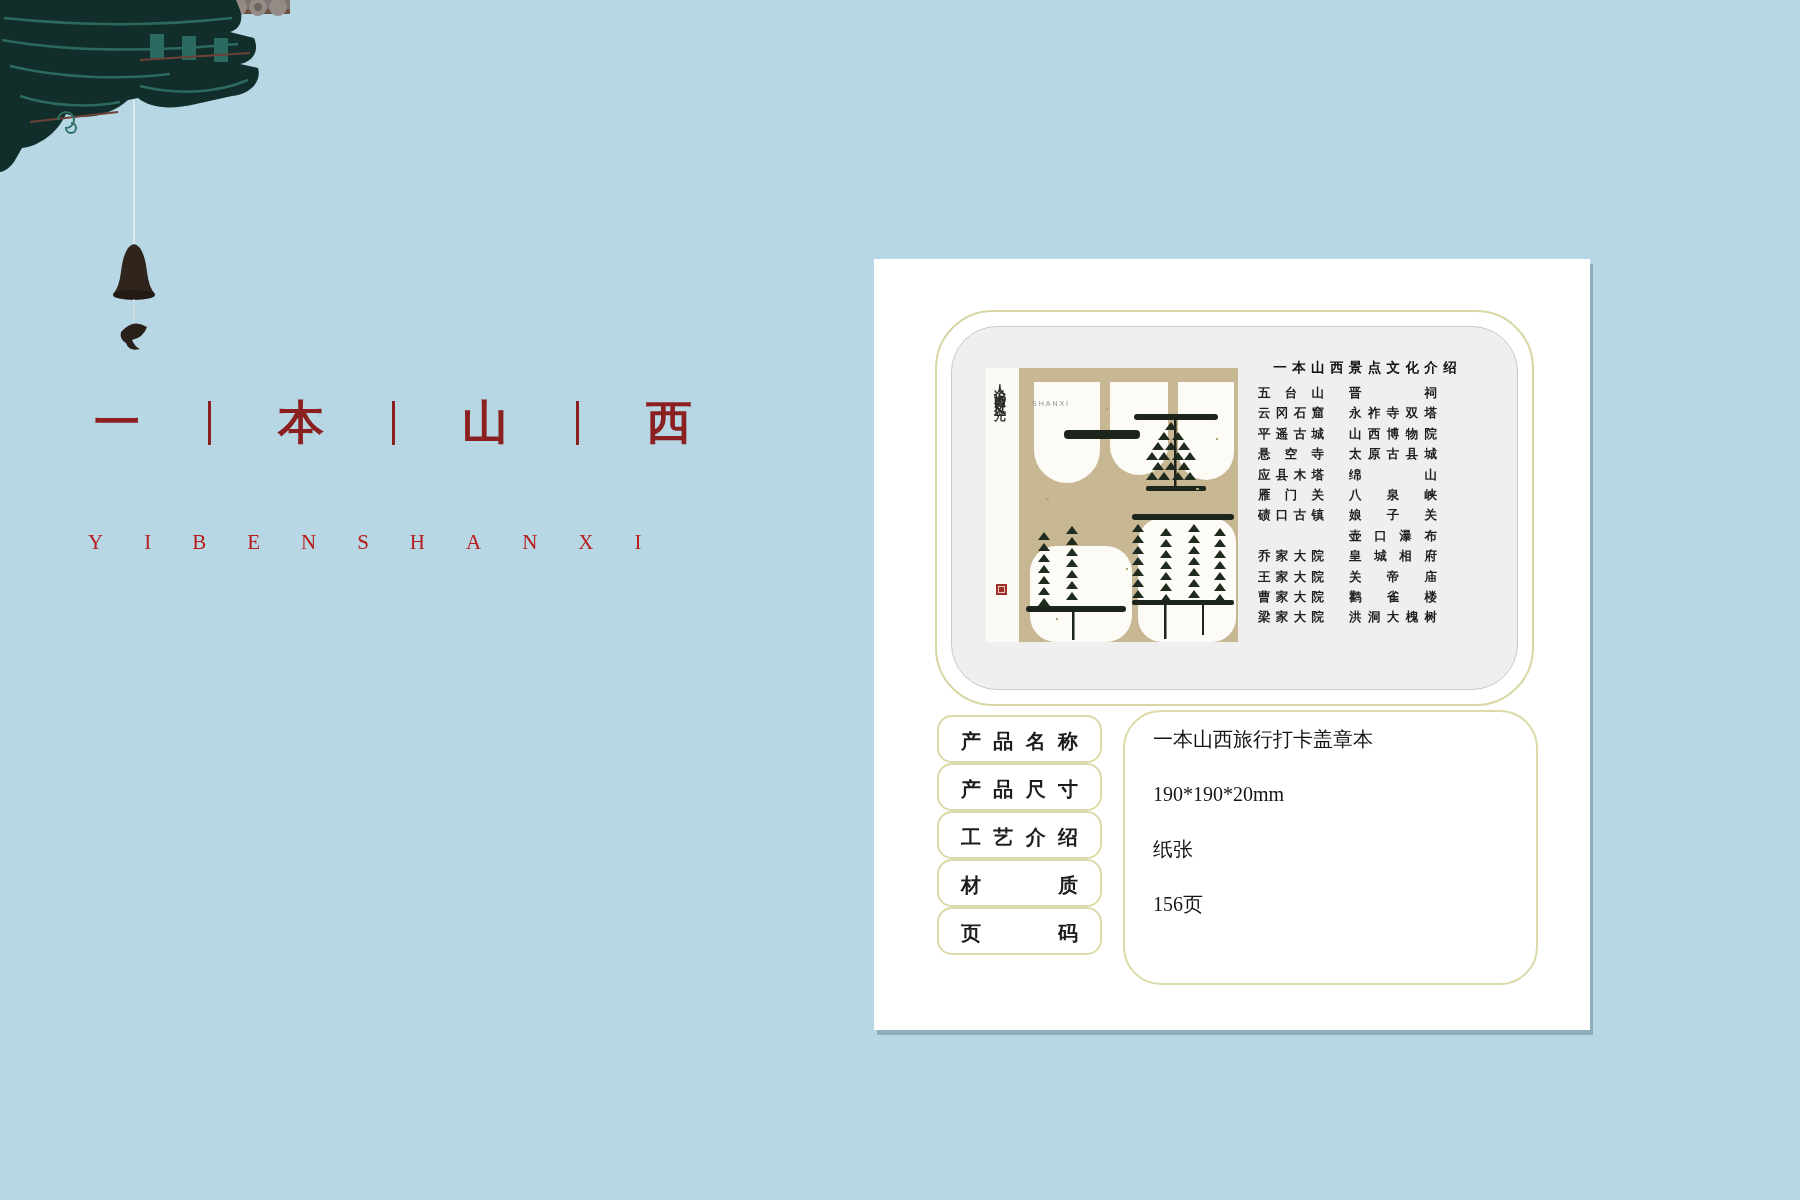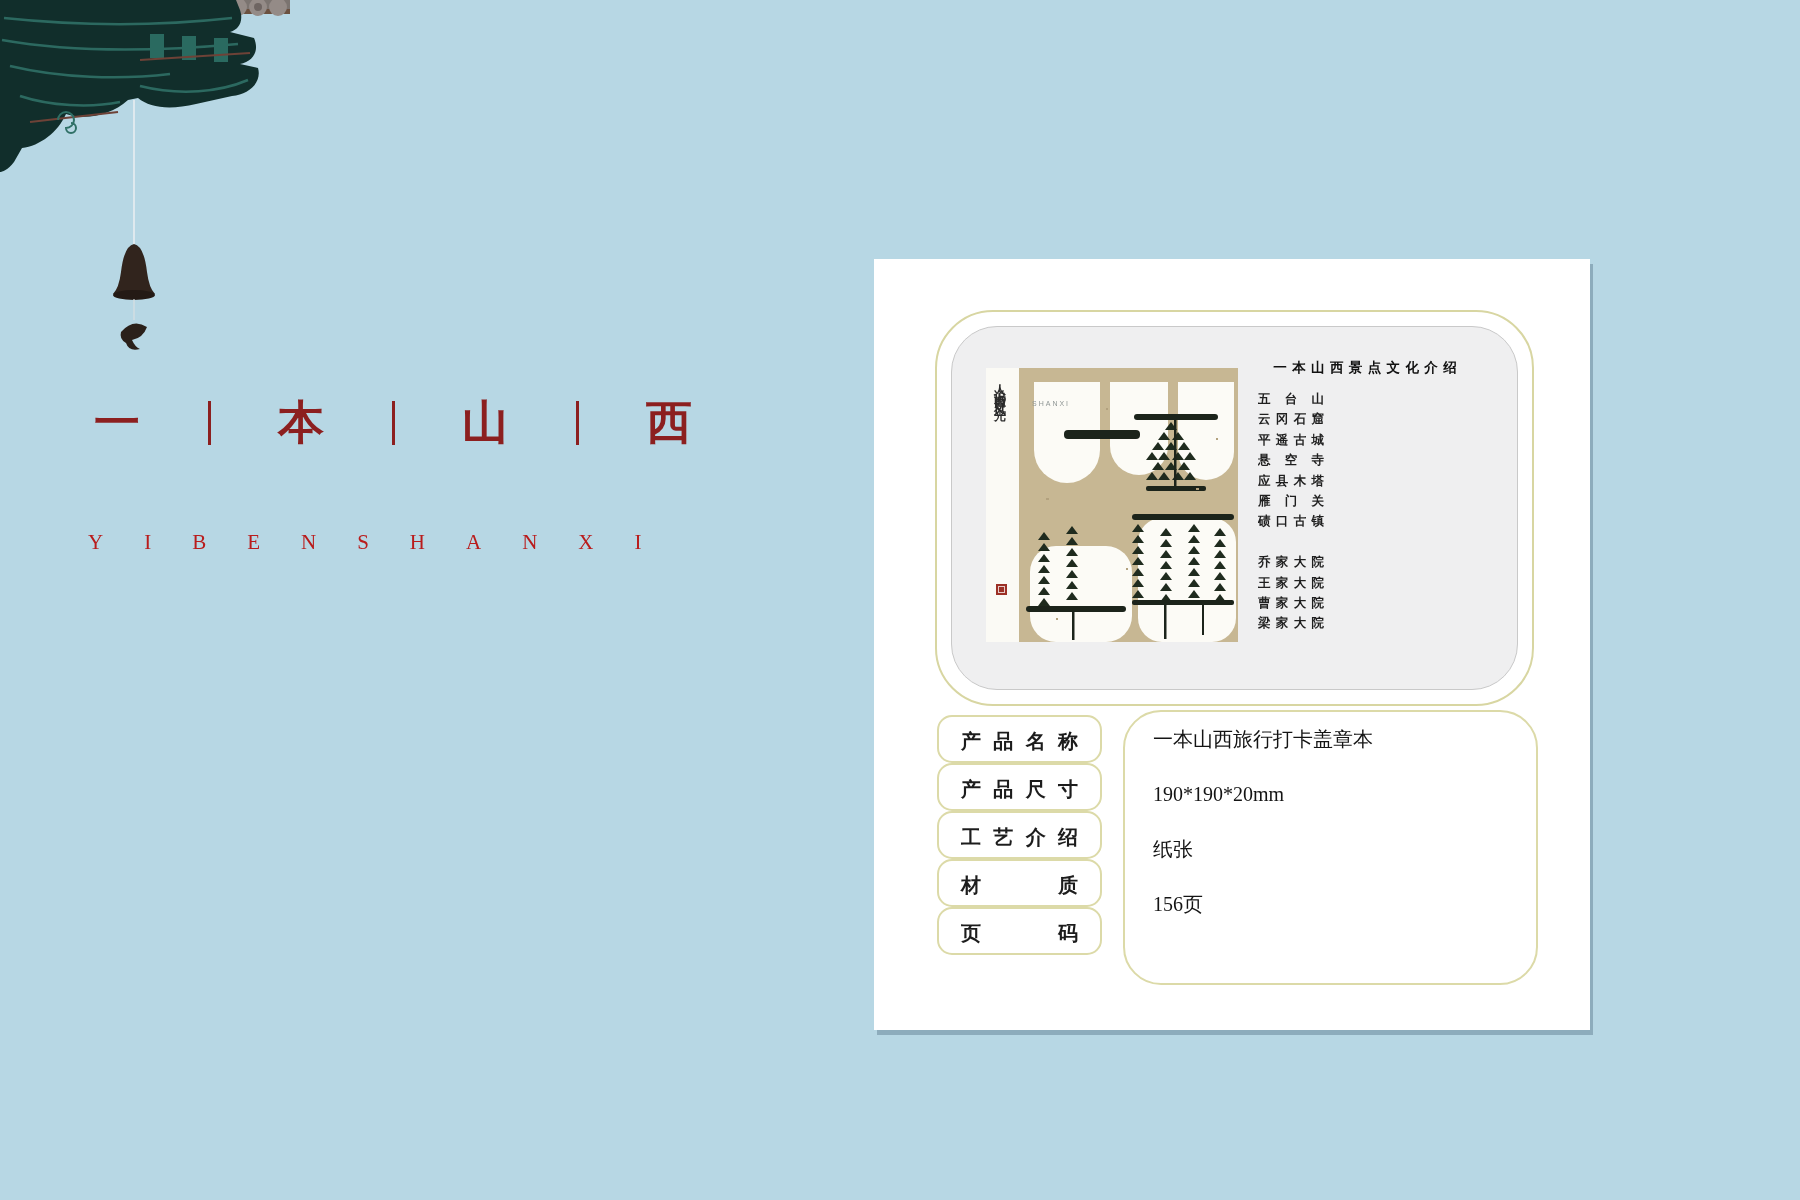--- a/index.html
+++ b/index.html
@@ -26,21 +26,21 @@
   .cover{position:absolute;left:34px;top:41px;width:252px;height:274px;}
   .cover svg{position:absolute;left:0;top:0;}
   .cover-strip-text{position:absolute;left:5px;top:7px;height:170px;writing-mode:vertical-rl;text-orientation:upright;font-size:12px;font-weight:700;color:#2a2a2a;letter-spacing:4px;font-family:"Liberation Serif",serif;}
   .cover-seal{position:absolute;left:10px;top:216px;width:11px;height:11px;background:#9c3026;}
   .cover-seal:after{content:"";position:absolute;left:2px;top:2px;right:2px;bottom:2px;border:1px solid rgba(255,255,255,.75);}
   .cover-small-text{position:absolute;left:46px;top:32px;font-size:7px;color:#8f9695;letter-spacing:2px;font-family:"Liberation Sans",sans-serif;}
 
   
   .scenic{position:absolute;left:306px;top:32px;width:214px;}
   .scenic-heading{font-size:13.5px;font-weight:700;color:#111;text-align:center;word-spacing:2px;white-space:nowrap;}
-  .scenic-cols{display:flex;gap:25px;margin-top:12px;}
+  .scenic-cols{display:flex;gap:25px;margin-top:6px;}
   .scenic-col{display:flex;flex-direction:column;}
   .scenic-col.left{width:66px;}
   .scenic-col.right{width:88px;}
   .scenic-item{height:20.4px;line-height:20.4px;font-size:12.5px;font-weight:700;color:#1f1f1f;text-align:justify;text-align-last:justify;white-space:nowrap;overflow:hidden;}
 
   
   .spec-labels{position:absolute;left:63px;top:456px;display:flex;flex-direction:column;}
   .spec-label{width:165px;height:48px;line-height:48px;background:#fff;border:2px solid #dcdaa8;border-radius:15px;box-sizing:border-box;padding:0 22px;font-size:20px;font-weight:700;color:#1c1c1c;text-align:justify;text-align-last:justify;white-space:nowrap;}
   .spec-values{position:absolute;left:249px;top:451px;width:415px;height:275px;background:#fff;border:2px solid #dcdaa8;border-radius:38px;box-sizing:border-box;padding-top:0;}
   .spec-value{height:55px;line-height:55px;padding-left:28px;font-size:20px;color:#141414;white-space:nowrap;}
@@ -198,20 +198,34 @@
               <div class="scenic-item">悬 空 寺</div>
               <div class="scenic-item">应 县 木 塔</div>
               <div class="scenic-item">雁 门 关</div>
               <div class="scenic-item">碛 口 古 镇</div>
               <div class="scenic-item"></div>
               <div class="scenic-item">乔 家 大 院</div>
               <div class="scenic-item">王 家 大 院</div>
               <div class="scenic-item">曹 家 大 院</div>
               <div class="scenic-item">梁 家 大 院</div>
             </div>
+            <div class="scenic-col right">
+              <div class="scenic-item">晋 祠</div>
+              <div class="scenic-item">永 祚 寺 双 塔</div>
+              <div class="scenic-item">山 西 博 物 院</div>
+              <div class="scenic-item">太 原 古 县 城</div>
+              <div class="scenic-item">绵 山</div>
+              <div class="scenic-item">八 泉 峡</div>
+              <div class="scenic-item">娘 子 关</div>
+              <div class="scenic-item">壶 口 瀑 布</div>
+              <div class="scenic-item">皇 城 相 府</div>
+              <div class="scenic-item">关 帝 庙</div>
+              <div class="scenic-item">鹳 雀 楼</div>
+              <div class="scenic-item">洪 洞 大 槐 树</div>
+            </div>
           </div>
         </div>
 
       </div>
     </div>
 
     <div class="spec-labels">
       <div class="spec-label">产 品 名 称</div>
       <div class="spec-label">产 品 尺 寸</div>
       <div class="spec-label">工 艺 介 绍</div>

